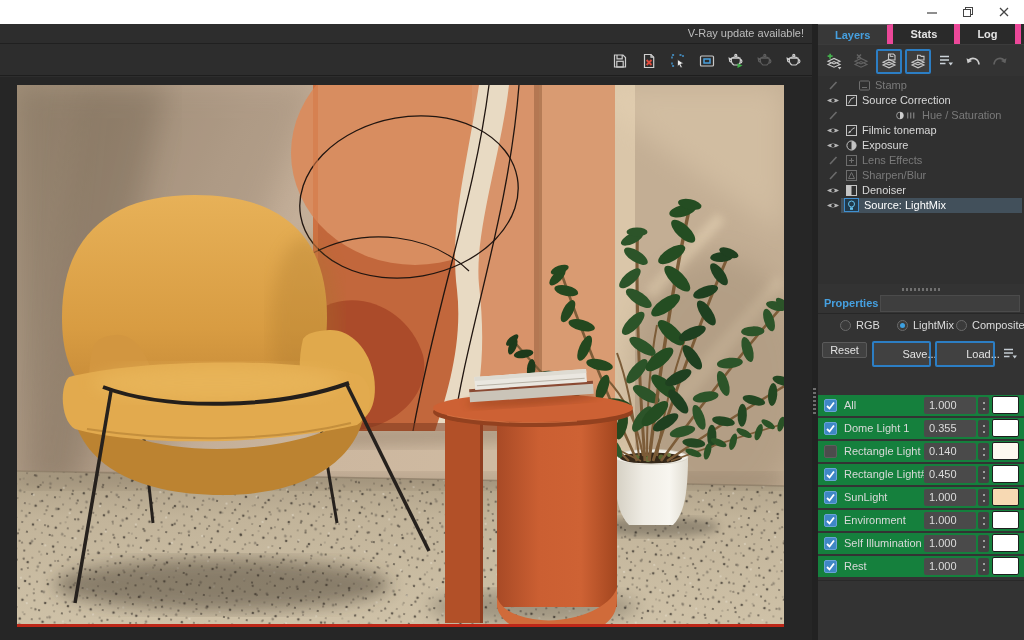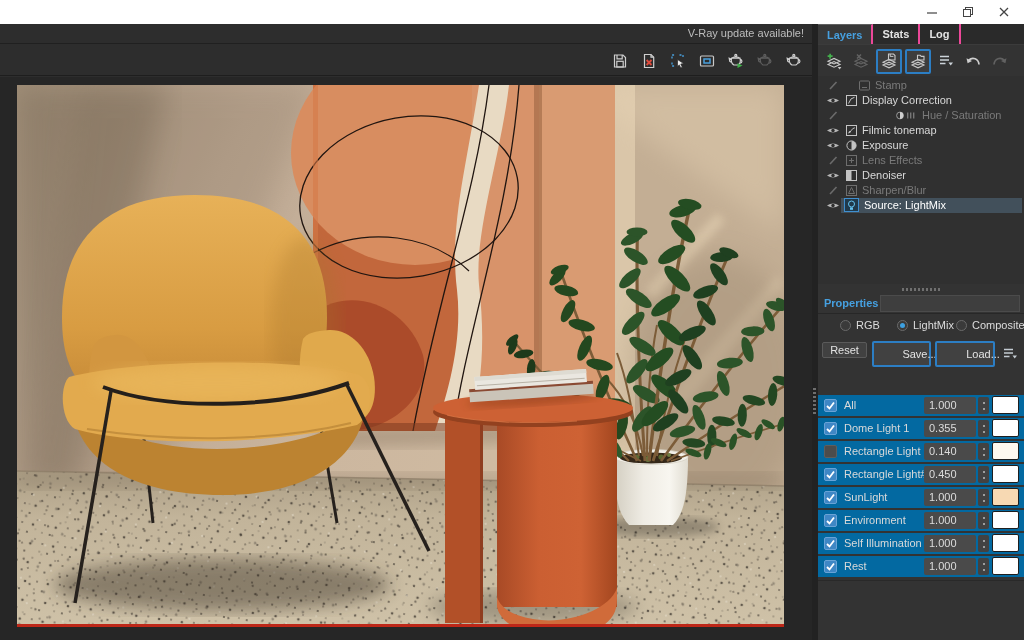--- a/index.html
+++ b/index.html
@@ -28,21 +28,21 @@
 
   
   #vdiv{position:absolute;left:812px;top:24px;width:6px;height:616px;background:#222;}
   #vgrip{position:absolute;left:813px;top:388px;width:3px;height:26px;
          background:repeating-linear-gradient(0deg,#6e6e6e 0 2px,transparent 2px 4px);}
 
   
   #panel{position:absolute;left:818px;top:24px;width:206px;height:616px;background:#333;}
   #tabbar{position:absolute;left:0;top:0;width:206px;height:21px;background:#2a2a2a;display:flex;
           border-bottom:1px solid #3b3b3b;}
-  .tab{padding:0 9px;line-height:20px;font-weight:bold;color:#e4e4e4;border-right:2px solid #ec4899;cursor:pointer;}
+  .tab{padding:0 17px;line-height:20px;font-weight:bold;color:#e4e4e4;border-right:6px solid #ec4899;cursor:pointer;}
   .tab.active{background:#383838;color:#46a0e0;border-top:1px solid #606060;}
 
   #ltb{position:absolute;left:0;top:22px;width:206px;height:30px;display:flex;align-items:center;
        padding-left:4px;gap:3px;}
   .ltbtn{width:24px;height:24px;display:flex;align-items:center;justify-content:center;cursor:pointer;}
   .ltbtn.box{border:2px solid #2c7ec4;background:#3d3d3d;border-radius:2px;width:26px;height:25px;}
 
   #llist{position:absolute;left:0;top:52px;width:206px;height:208px;background:#303030;padding-top:2px;}
   .lrow{position:relative;height:15px;line-height:15px;color:#d8d8d8;cursor:pointer;}
   .lrow .hl{display:none;}
@@ -79,21 +79,21 @@
   #btn-reset{left:4px;top:2px;width:45px;height:16px;}
   #btn-save{left:54px;top:1px;width:59px;height:26px;}
   #btn-load{left:117px;top:1px;width:60px;height:26px;}
   #btn-lmenu{left:181px;top:3px;width:22px;height:22px;background:none;border:none;}
 
   #arow{position:absolute;left:0;top:347px;width:206px;height:21px;}
   #btn-toscene{left:4px;top:0;width:97px;height:20px;}
   #btn-tocomp{left:104px;top:0;width:98px;height:20px;}
 
   #lights{position:absolute;left:0;top:371px;width:206px;}
-  .lirow{position:relative;height:21px;margin-bottom:2px;background:#0369a1;}
+  .lirow{position:relative;height:21px;margin-bottom:2px;background:#15803d;}
   .cb{position:absolute;left:6px;top:4px;width:13px;height:13px;background:#4c4c4c;border:1px solid #5e5e5e;
       border-radius:2px;cursor:pointer;display:flex;align-items:center;justify-content:center;}
   .cb svg{visibility:hidden;}
   .cb.on{background:#3f87c5;border-color:#69a3d6;}
   .cb.on svg{visibility:visible;}
   .liname{position:absolute;left:26px;top:0;line-height:21px;color:#d9d9d9;}
   .lival{position:absolute;left:106px;top:2px;width:52px;height:17px;background:#4a4a4a;border-radius:2px;
          color:#dcdcdc;line-height:17px;padding-left:5px;cursor:text;}
   .spin{position:absolute;left:160px;top:2px;width:11px;height:17px;background:#424242;border-radius:2px;
         display:flex;flex-direction:column;align-items:center;justify-content:center;gap:4px;cursor:pointer;}
@@ -441,21 +441,21 @@
               <circle cx="7" cy="4.5" r="1.7" fill="#2e2e2e"></circle>
             </svg>
           </span>
 
         <span class="lico" style="left:27px">
           <svg width="13" height="13" fill="none">
               <rect x="1.5" y="1.5" width="10" height="10" stroke="#c4c4c4"></rect>
               <path d="M3.5,9.5 Q5.5,3.5 9.5,3.3" stroke="#c4c4c4"></path>
             </svg>
           </span>
-        <span class="lbl" style="left:44px">Display Correction</span>
+        <span class="lbl" style="left:44px">Source Correction</span>
       </div>
 
       <div class="lrow off">
 
         <span class="slash">
           <svg width="14" height="9">
               <path d="M4,8 L10.5,1" stroke="#6b6b6b" stroke-width="1.6"></path>
             </svg>
           </span>
         <span class="lico" style="left:77px">
@@ -514,51 +514,51 @@
           </span>
         <span class="lico" style="left:27px">
           <svg width="13" height="13" fill="none">
               <rect x="1.5" y="1.5" width="10" height="10" stroke="#6e6e6e"></rect>
               <path d="M6.5,4 V9 M4,6.5 H9" stroke="#6e6e6e"></path>
             </svg>
           </span>
         <span class="lbl" style="left:44px">Lens Effects</span>
       </div>
 
+      <div class="lrow off">
+
+        <span class="slash">
+          <svg width="14" height="9">
+              <path d="M4,8 L10.5,1" stroke="#6b6b6b" stroke-width="1.6"></path>
+            </svg>
+          </span>
+        <span class="lico" style="left:27px">
+          <svg width="13" height="13" fill="none">
+              <rect x="1.5" y="1.5" width="10" height="10" stroke="#6e6e6e"></rect>
+              <path d="M3.5,9.5 L6.5,3.5 L9.5,9.5 Z" stroke="#6e6e6e"></path>
+            </svg>
+          </span>
+        <span class="lbl" style="left:44px">Sharpen/Blur</span>
+      </div>
+
       <div class="lrow">
         <span class="eye">
           <svg width="14" height="9">
               <path d="M1,4.5 Q7,0.5 13,4.5 Q7,8.5 1,4.5 Z" fill="#b5b5b5"></path>
               <circle cx="7" cy="4.5" r="1.7" fill="#2e2e2e"></circle>
             </svg>
           </span>
 
         <span class="lico" style="left:27px">
           <svg width="13" height="13" fill="none">
               <rect x="1.5" y="1.5" width="10" height="10" stroke="#c4c4c4"></rect>
               <rect x="1.5" y="1.5" width="5" height="10" fill="#c4c4c4"></rect>
             </svg>
           </span>
         <span class="lbl" style="left:44px">Denoiser</span>
-      </div>
-
-      <div class="lrow off">
-
-        <span class="slash">
-          <svg width="14" height="9">
-              <path d="M4,8 L10.5,1" stroke="#6b6b6b" stroke-width="1.6"></path>
-            </svg>
-          </span>
-        <span class="lico" style="left:27px">
-          <svg width="13" height="13" fill="none">
-              <rect x="1.5" y="1.5" width="10" height="10" stroke="#6e6e6e"></rect>
-              <path d="M3.5,9.5 L6.5,3.5 L9.5,9.5 Z" stroke="#6e6e6e"></path>
-            </svg>
-          </span>
-        <span class="lbl" style="left:44px">Sharpen/Blur</span>
       </div>
 
       <div class="lrow sel">
         <span class="hl"></span>
         <span class="eye">
           <svg width="14" height="9">
               <path d="M1,4.5 Q7,0.5 13,4.5 Q7,8.5 1,4.5 Z" fill="#b5b5b5"></path>
               <circle cx="7" cy="4.5" r="1.7" fill="#2e2e2e"></circle>
             </svg>
           </span>

